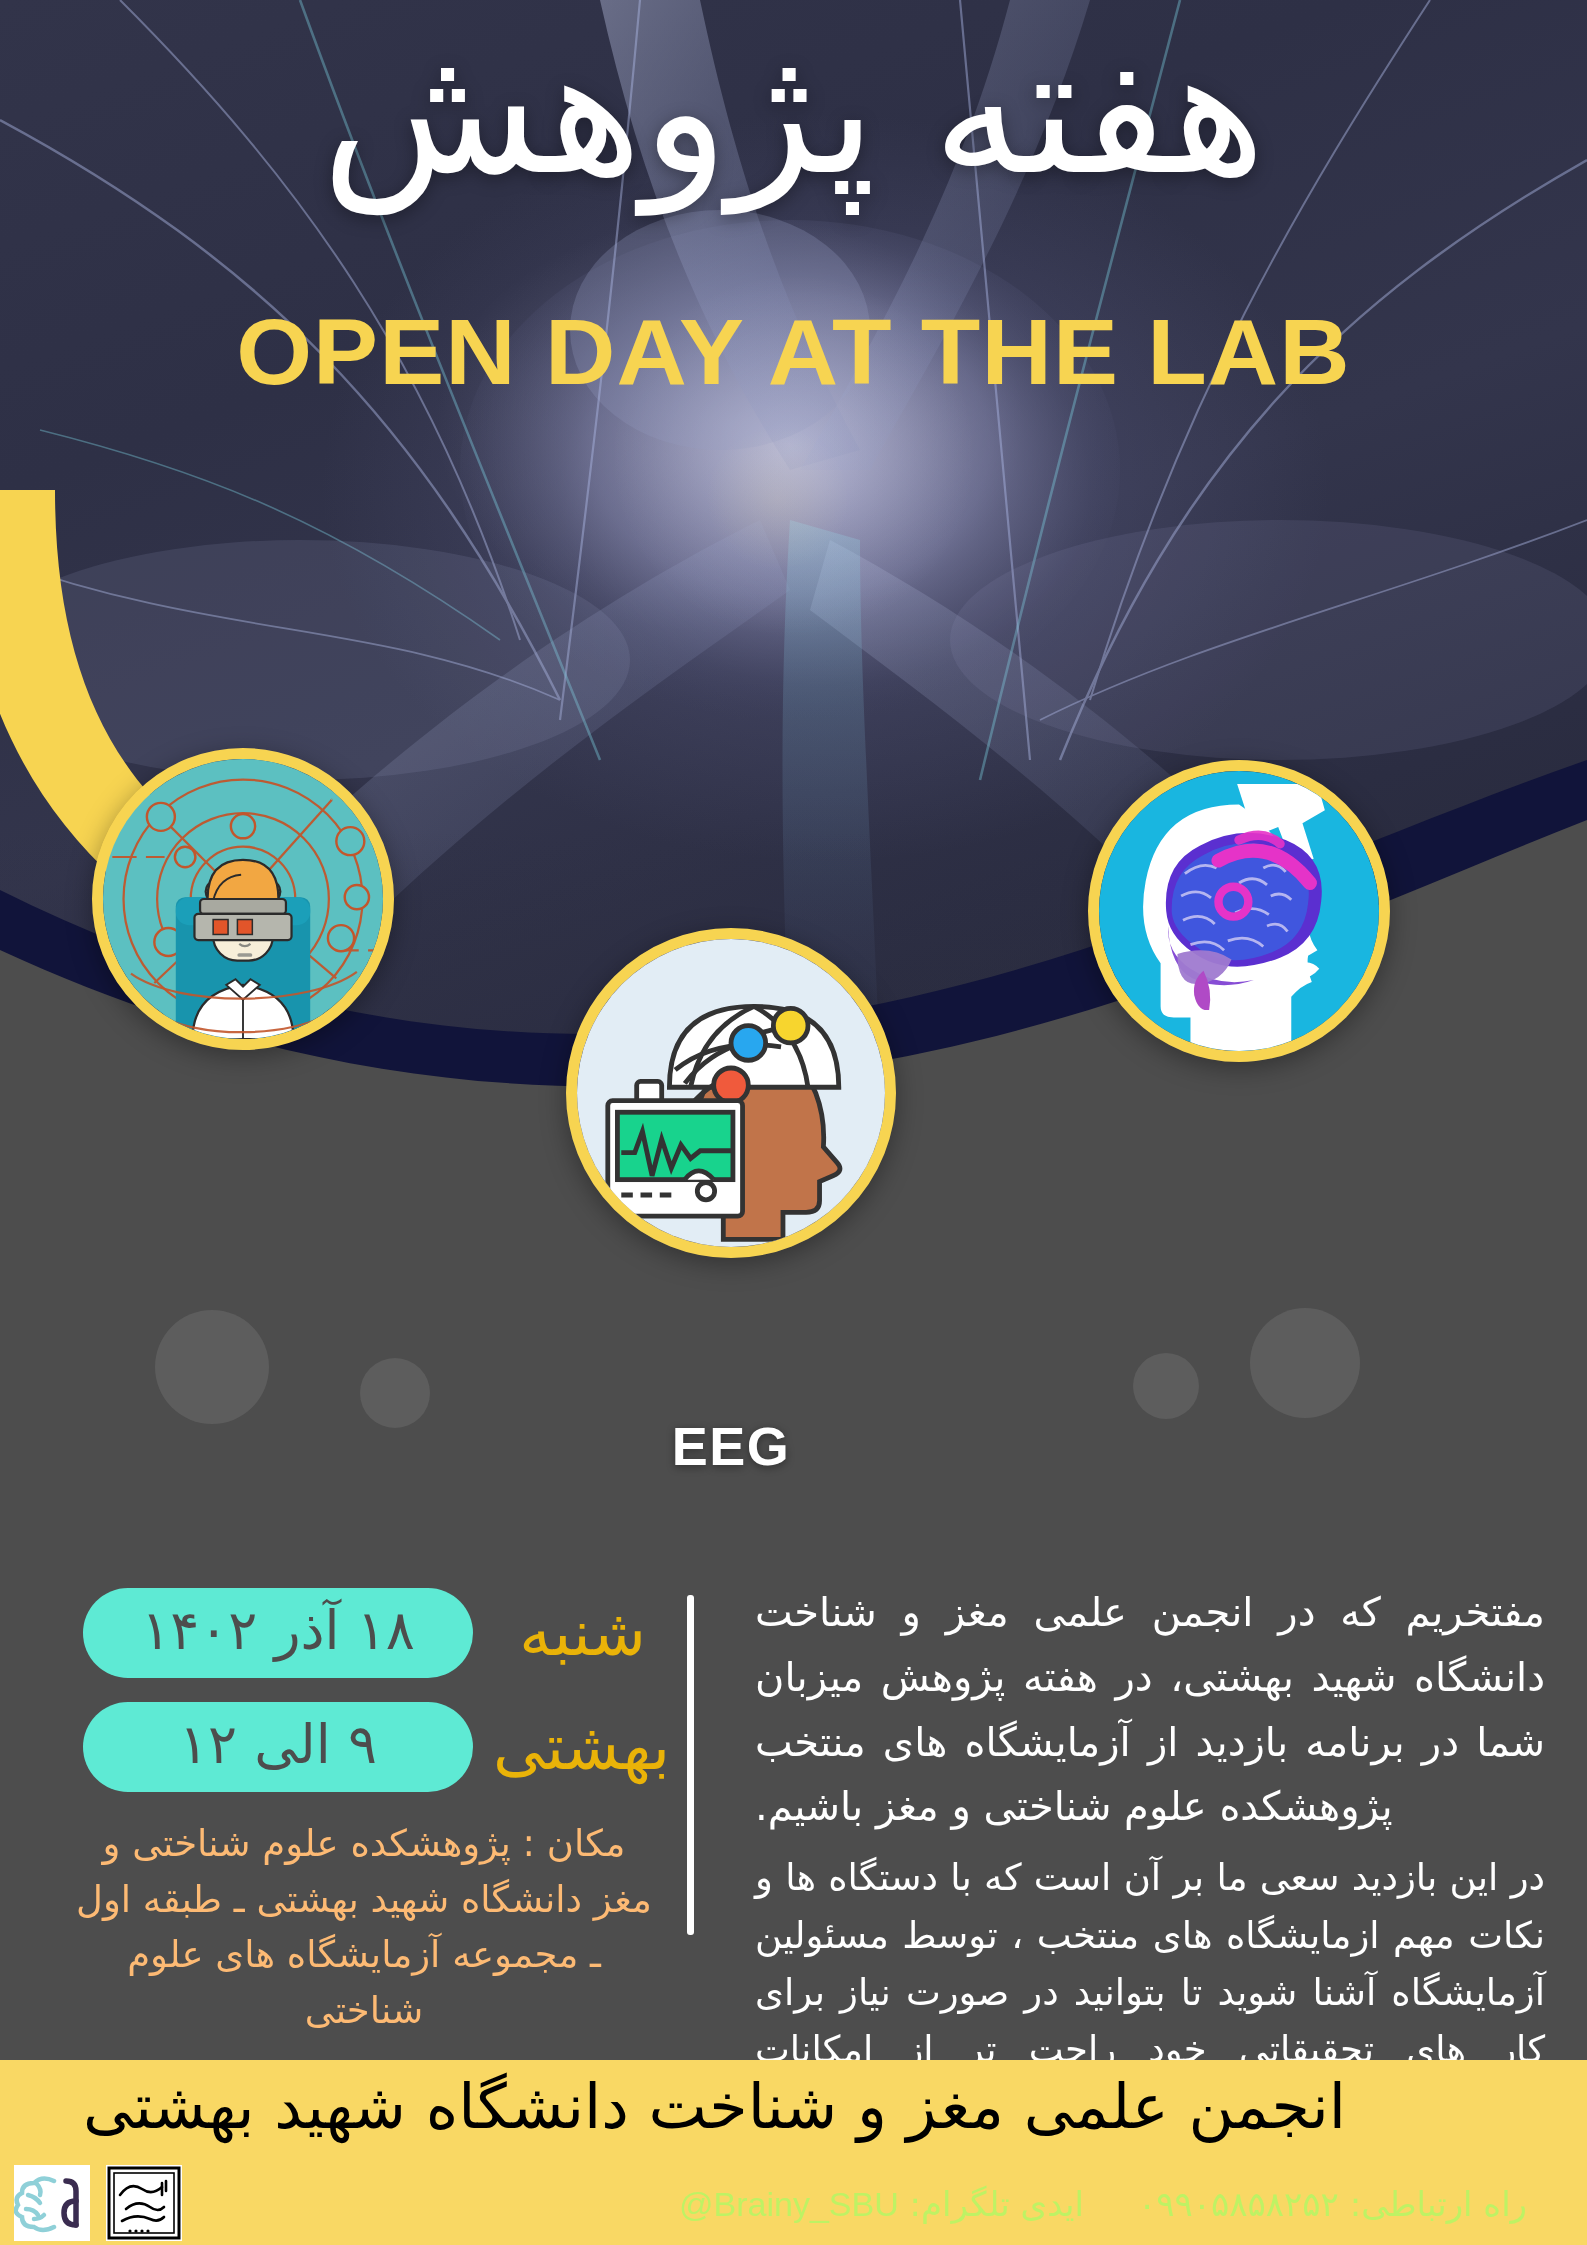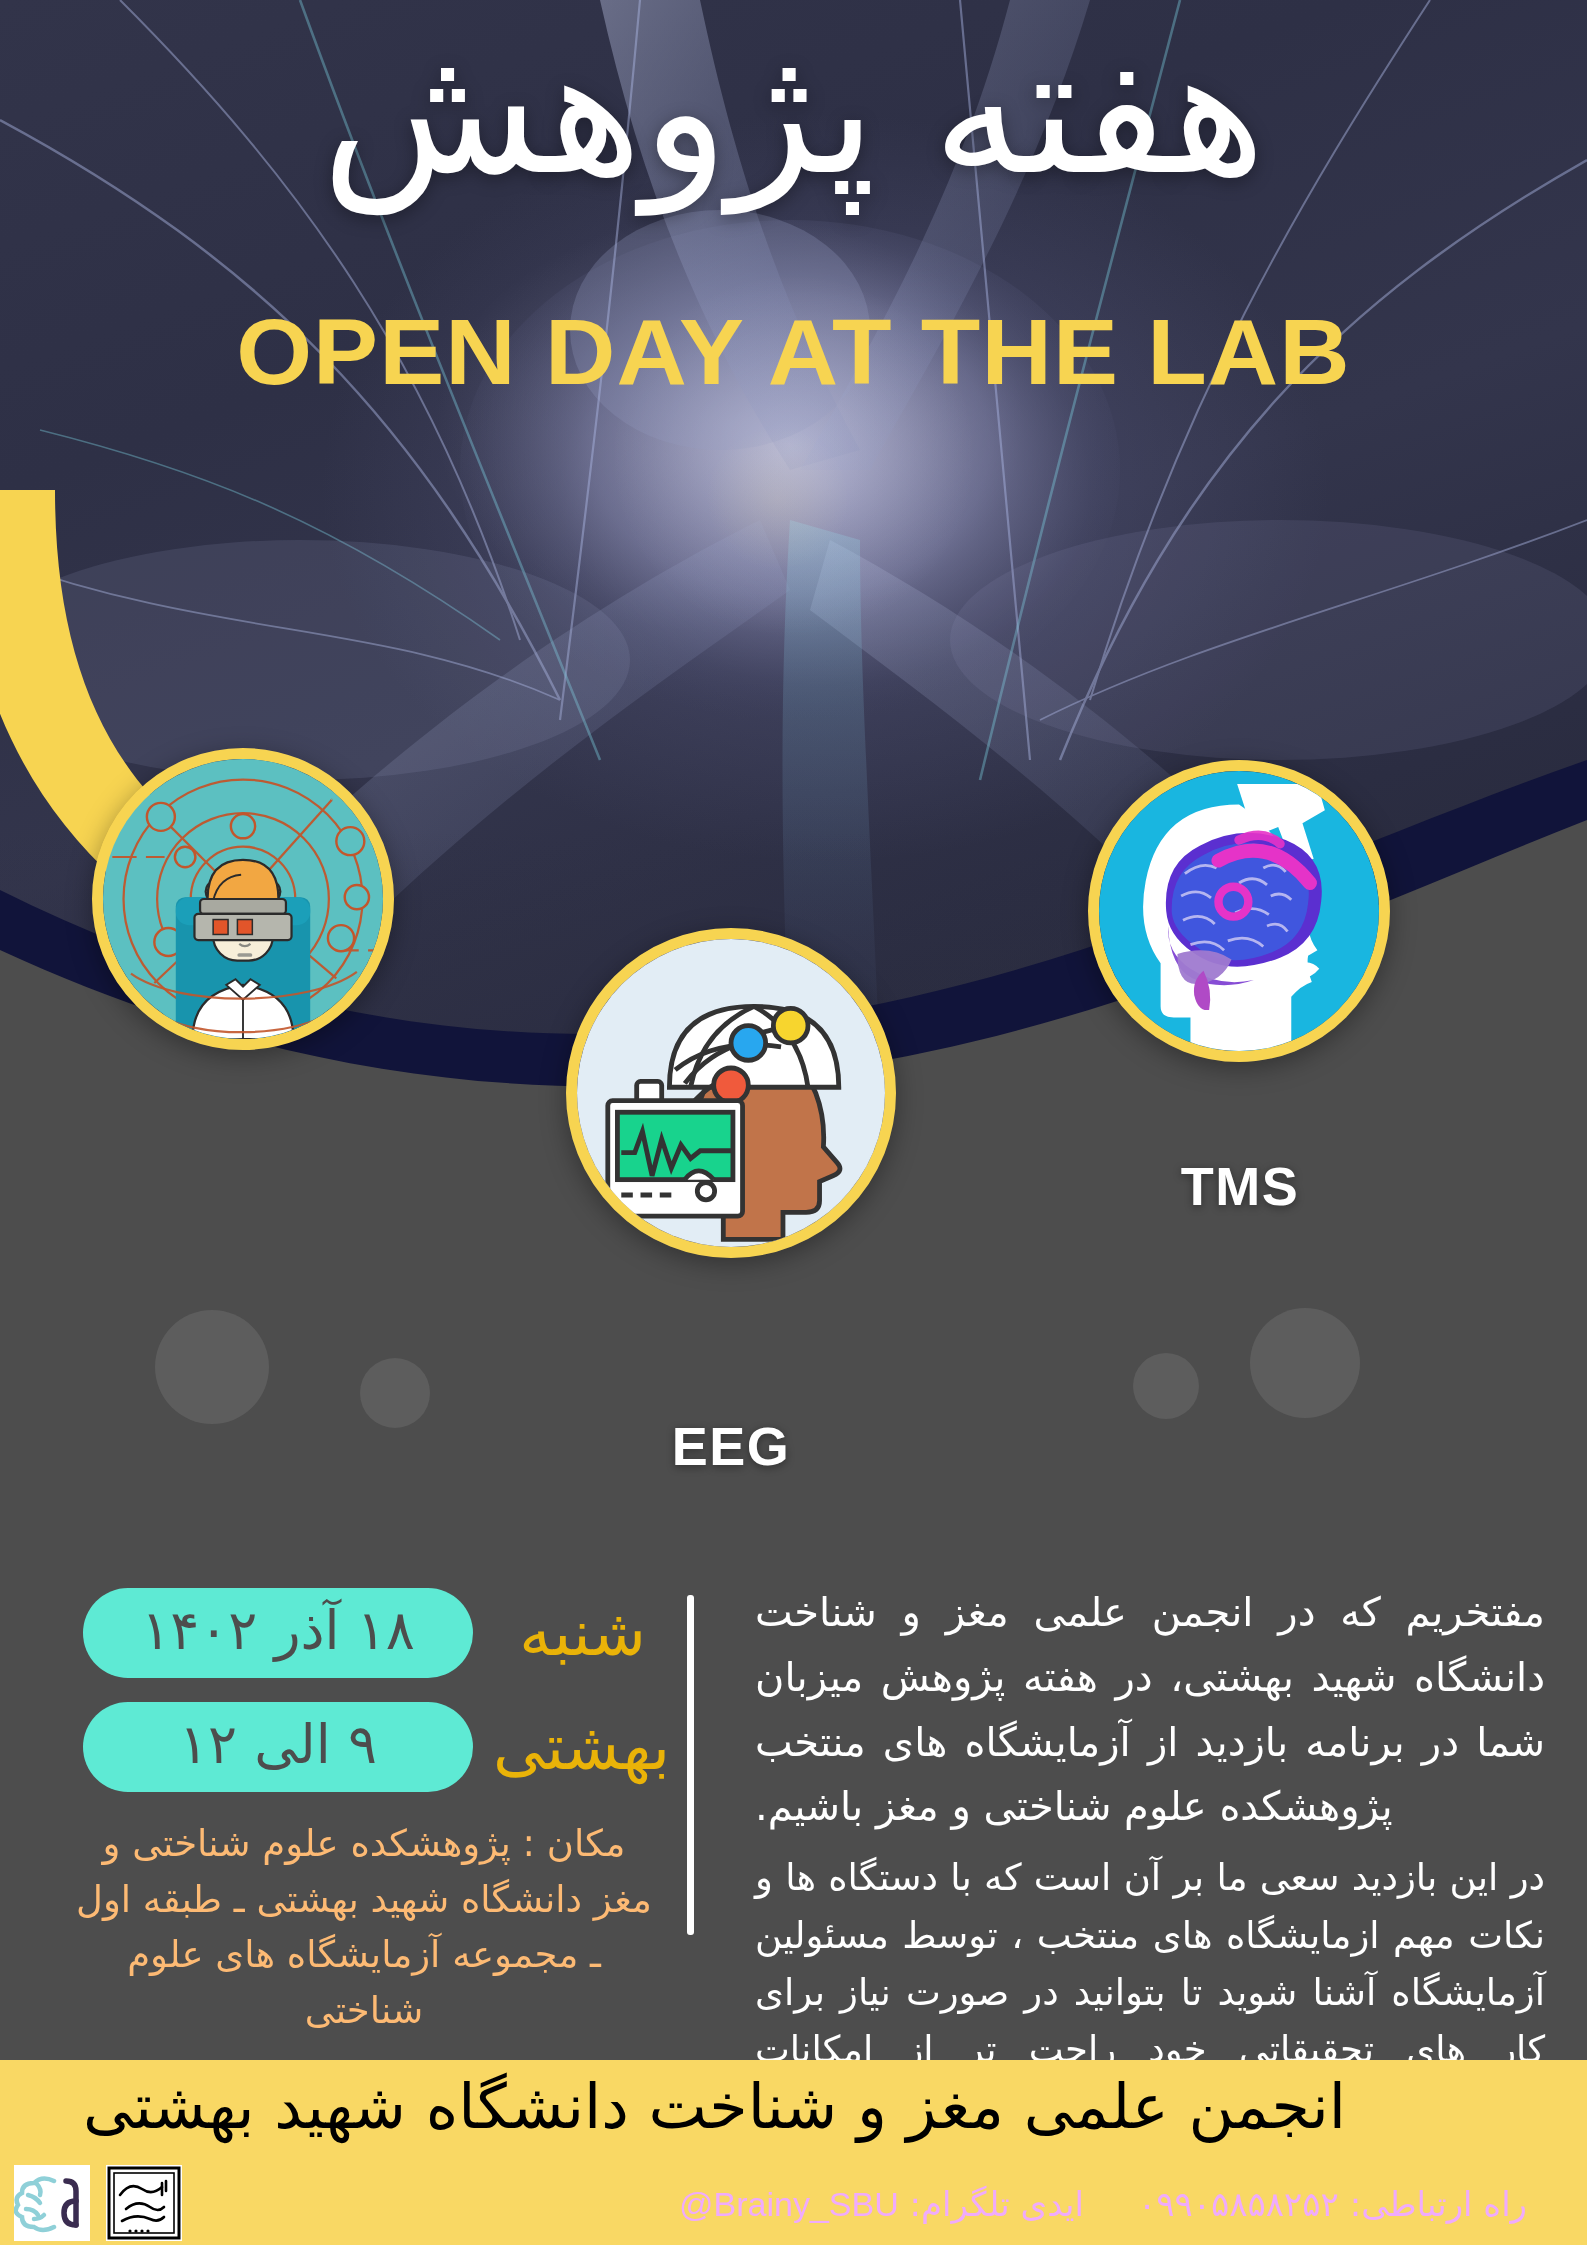--- a/index.html
+++ b/index.html
@@ -171,21 +171,21 @@
     left: 0; top: 2073px; width: 1429px;
     text-align: center;
     color: #000000;
     font-size: 62px;
     direction: rtl;
     line-height: 1.1;
   }
   .footer-contact {
     position: absolute;
     right: 60px; top: 2184px;
-    color: #f0abfc;
+    color: #bef264;
     font-size: 34px;
     direction: rtl;
     white-space: nowrap;
   }
   .footer-contact .handle { direction: ltr; unicode-bidi: embed; font-family: "Liberation Sans", sans-serif; }
   .logos { position: absolute; left: 14px; top: 2165px; display: flex; gap: 16px; align-items: center; }
   .logo-box { background: #ffffff; border-radius: 3px; }
   .logo-sbu { width: 76px; height: 76px; }
   .logo-brain { width: 76px; height: 76px; }
   .logo-box svg { display: block; width: 100%; height: 100%; }
@@ -371,21 +371,20 @@
 
         <path d="M128,96 q54,-30 98,24" fill="none" stroke="#e533c8" stroke-width="15" stroke-linecap="round"></path>
         <path d="M150,74 q26,-12 44,4" fill="none" stroke="#e533c8" stroke-width="10" stroke-linecap="round" opacity="0.9"></path>
         <circle cx="144" cy="140" r="16" fill="none" stroke="#e533c8" stroke-width="9"></circle>
 
         <path d="M84,196 q34,-10 58,6 q-10,24 -36,26 q-22,2 -22,-32 z" fill="#9f7ad0" opacity="0.95"></path>
         <path d="M112,214 q10,20 6,42 q-12,2 -16,-16 q-2,-16 10,-26 z" fill="#b04ac6"></path>
       </g>
     </svg>
   </div>
-  <div class="badge-label label-tms">TMS</div>
 
   <div class="bokeh bokeh-1"></div>
   <div class="bokeh bokeh-2"></div>
   <div class="bokeh bokeh-3"></div>
   <div class="bokeh bokeh-4"></div>
 
   <div class="divider"></div>
 
   <div class="datecol">
     <div class="row">

